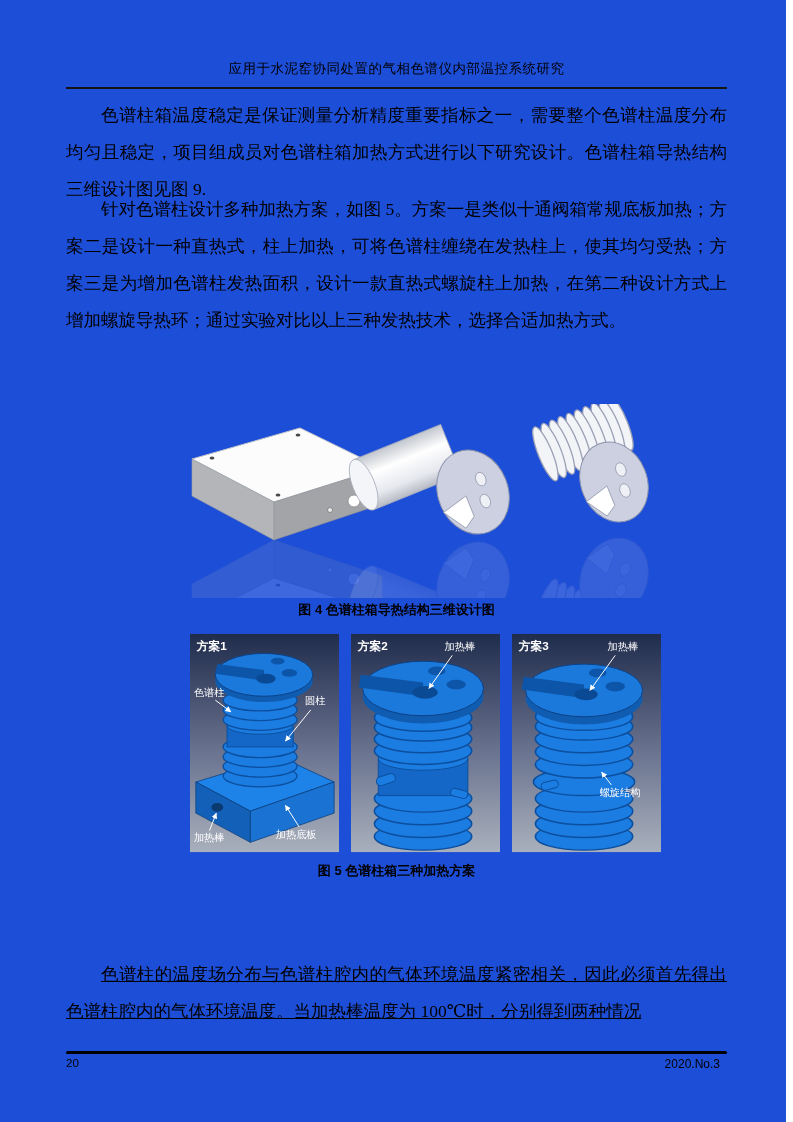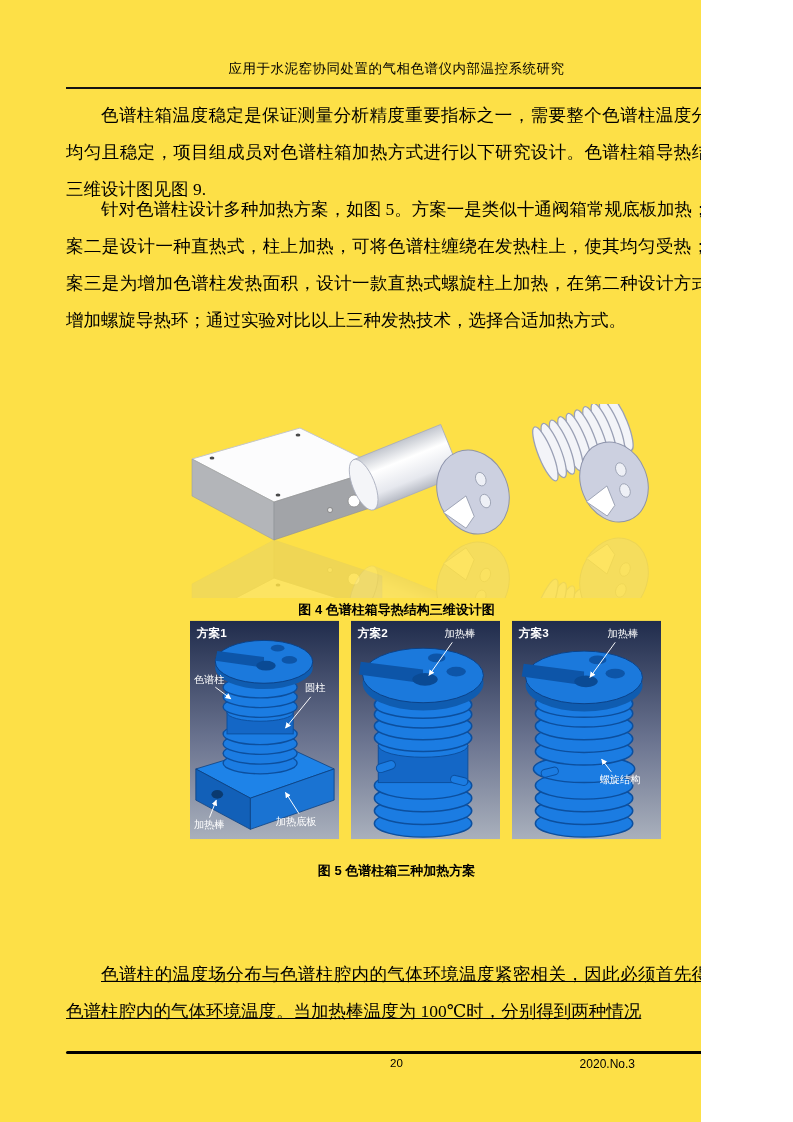--- a/index.html
+++ b/index.html
@@ -1,17 +1,17 @@
 <!DOCTYPE html>
 <html><head>
 <meta charset="utf-8">
 <style>
   html,body { margin:0; padding:0; background:#ffffff; }
   .page {
-    position:relative; width:701px; height:1122px; background:#fde047;
+    position:relative; width:786px; height:1122px; background:#1d4ed8;
     font-family:"Liberation Serif","DejaVu Serif",serif; color:#000;
     overflow:hidden;
   }
   .abs { position:absolute; }
   .header-title {
     top:60px; left:66px; width:661px; text-align:center;
     font-size:13.5px; font-weight:500; letter-spacing:0.5px;
   }
   .header-rule { top:87px; left:66px; width:661px; height:2px; background:#141414; }
   .para {
@@ -21,33 +21,33 @@
   #p1 { top:97px; }
   #p2 { top:191px; }
   #p3 { top:956px;text-decoration:underline; }
   .fig4-wrap { top:404px; left:178px; width:474px; height:194px; }
   .caption {
     left:66px; width:661px; text-align:center; font-weight:bold;
     font-family:"Liberation Sans","DejaVu Sans",sans-serif; font-size:13px;
   }
   #cap4 { top:601px; }
   #cap5 { top:862px; }
-  .fig5-wrap { top:618px; left:162px; width:471px; height:224px; display:flex; gap:12px;padding-left:28px; }
+  .fig5-wrap { top:631px; left:162px; width:471px; height:224px; display:flex; gap:12px;padding-left:28px; }
   .panel { width:153px; height:224px; }
   .h-main {
     top:883px; left:66px; width:661px; font-weight:bold; font-size:20px;
     font-family:"Liberation Sans","DejaVu Sans",sans-serif;
   }
   .h-sub {
     top:925px; left:66px; width:661px; font-weight:bold; font-size:16.5px;
     font-family:"Liberation Sans","DejaVu Sans",sans-serif;
   }
   .footer-rule { top:1051px; left:66px; width:661px; height:3px; background:#000; border-radius:2px; }
   .footer-page {
-    top:1057px; left:66px; width:661px; text-align:center;
+    top:1057px; left:66px; width:661px; 
     font-family:"Liberation Sans","DejaVu Sans",sans-serif; font-size:11.5px;
   }
   .footer-issue {
     top:1057px; right:66px; text-align:right;
     font-family:"Liberation Sans","DejaVu Sans",sans-serif; font-size:12px;
   }
   svg text {
     font-family:"Liberation Sans","DejaVu Sans",sans-serif;
   }
   .pl-title { font-size:12px; font-weight:bold; fill:#ffffff; }

